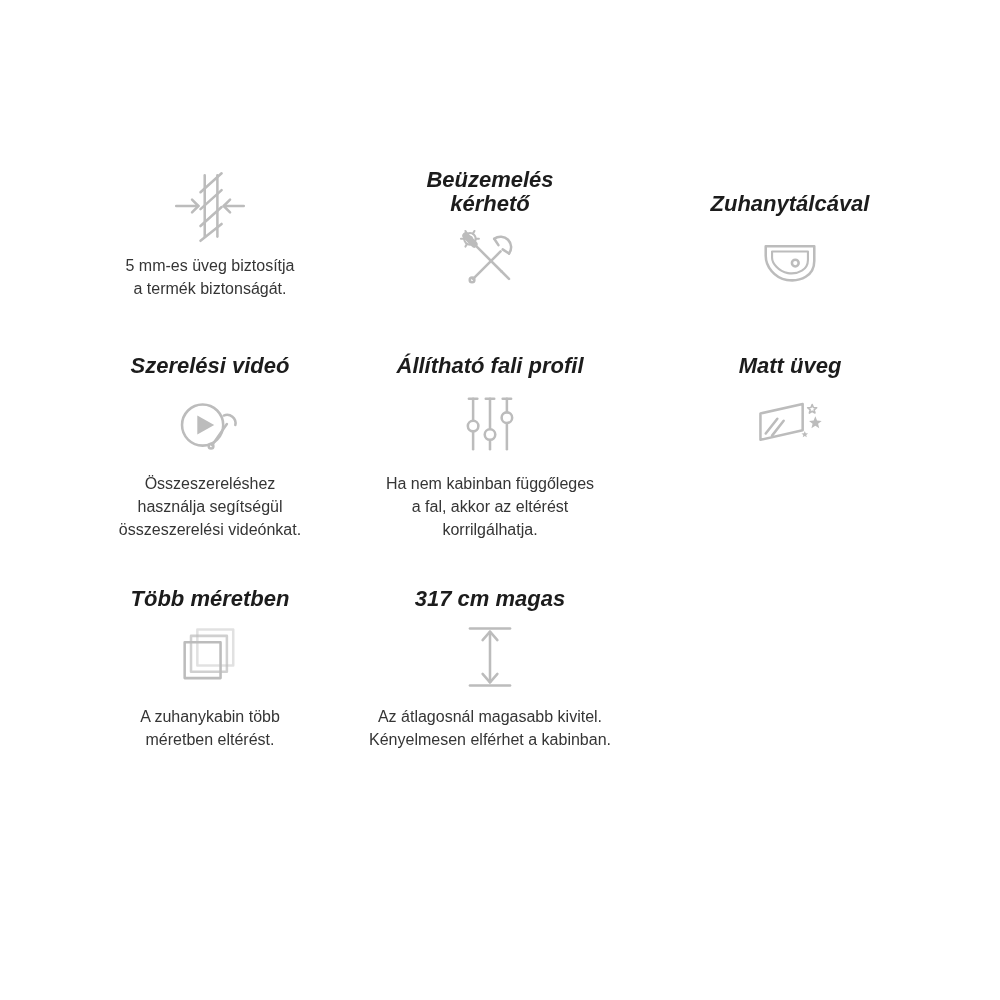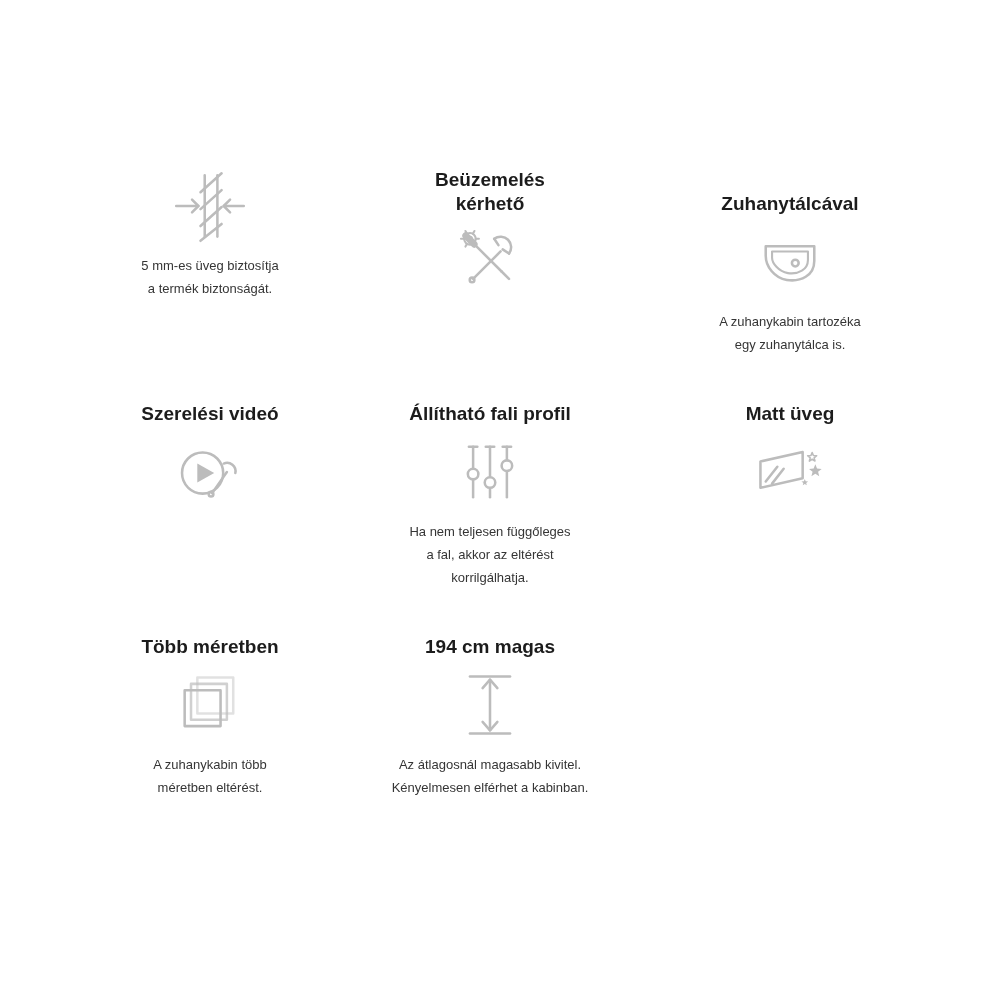--- a/index.html
+++ b/index.html
@@ -12,28 +12,28 @@
     display:grid;
     grid-template-columns:300px 260px 340px;
     padding:160px 0 0 60px;
     row-gap:14px;
   }
   .feature-card{
     display:flex;flex-direction:column;align-items:center;
   }
   .feature-title{
     height:56px;display:flex;align-items:flex-end;justify-content:center;
-    text-align:center;font-weight:bold;font-size:19px;line-height:24px;
-    color:#1c1c1c;white-space:pre;
+    text-align:center;font-weight:bold;font-size:22px;line-height:24px;
+    color:#1c1c1c;white-space:pre;font-style:italic;
   }
   .feature-icon{
     height:92px;display:flex;align-items:center;justify-content:center;
   }
   .feature-desc{
-    font-size:13px;line-height:23px;color:#353535;text-align:center;
+    font-size:16px;line-height:23px;color:#353535;text-align:center;
     white-space:pre;margin-top:2px;
   }
   svg.ic{stroke:#bcbcbc;fill:none;stroke-width:2.4;stroke-linecap:round;stroke-linejoin:round;}
   svg.ic .fillgray{fill:#bcbcbc;stroke:none;}
   svg.ic .thin{stroke-width:2;}
   svg.ic .thick{stroke-width:6.5;}
 </style>
 </head>
 <body>
 
@@ -85,53 +85,54 @@
 
   <div class="feature-card">
     <div class="feature-title">Zuhanytálcával</div>
     <div class="feature-icon">
       <svg class="ic" width="76" height="76" viewBox="0 0 72 72">
         <path d="M13 21 H59 V35 C59 49 46 55 33 53 C21 51 13 40 13 30 Z"></path>
         <path class="thin" d="M19 26 H53 V34 C53 43 44 48 34 46.5 C25 45 19 37 19 32 Z"></path>
         <circle cx="41" cy="37" r="3.2"></circle>
       </svg>
     </div>
-    <div class="feature-desc">A zuhanykabin tartozéka
-egy zuhanytálca is.</div>
   </div>
 
   <div class="feature-card">
     <div class="feature-title">Szerelési videó</div>
     <div class="feature-icon">
       <svg class="ic" width="76" height="76" viewBox="0 0 72 72">
         <circle cx="29" cy="37" r="19.5"></circle>
         <path class="fillgray" d="M24 28 L24 46 L40 37 Z"></path>
         <path d="M49 28 a8 8 0 0 1 11 9"></path>
         <line x1="52" y1="36" x2="38" y2="56"></line>
         <circle cx="37" cy="57" r="2.2"></circle>
       </svg>
     </div>
+    <div class="feature-desc">Összeszereléshez
+használja segítségül
+összeszerelési videónkat.</div>
   </div>
 
   <div class="feature-card">
     <div class="feature-title">Állítható fali profil</div>
     <div class="feature-icon">
       <svg class="ic" width="76" height="76" viewBox="0 0 72 72">
         <line x1="16" y1="12" x2="24" y2="12"></line>
         <line x1="32" y1="12" x2="40" y2="12"></line>
         <line x1="48" y1="12" x2="56" y2="12"></line>
         <line x1="20" y1="12" x2="20" y2="60"></line>
         <line x1="36" y1="12" x2="36" y2="60"></line>
         <line x1="52" y1="12" x2="52" y2="60"></line>
         <circle cx="20" cy="38" r="5" fill="#ffffff"></circle>
         <circle cx="36" cy="46" r="5" fill="#ffffff"></circle>
         <circle cx="52" cy="30" r="5" fill="#ffffff"></circle>
       </svg>
     </div>
-    <div class="feature-desc">Ha nem teljesen függőleges
+    <div class="feature-desc">Ha nem kabinban függőleges
 a fal, akkor az eltérést
 korrilgálhatja.</div>
   </div>
 
   <div class="feature-card">
     <div class="feature-title">Matt üveg</div>
     <div class="feature-icon">
       <svg class="ic" width="76" height="76" viewBox="0 0 72 72">
         <polygon points="8,26 48,17 48,42 8,51"></polygon>
         <line x1="13" y1="45" x2="24" y2="31"></line>
@@ -156,21 +157,21 @@
         <rect x="24" y="10" width="34" height="34" opacity="0.45"></rect>
         <rect x="18" y="16" width="34" height="34" opacity="0.7"></rect>
         <rect x="12" y="22" width="34" height="34"></rect>
       </svg>
     </div>
     <div class="feature-desc">A zuhanykabin több
 méretben eltérést.</div>
   </div>
 
   <div class="feature-card">
-    <div class="feature-title">194 cm magas</div>
+    <div class="feature-title">317 cm magas</div>
     <div class="feature-icon">
       <svg class="ic" width="76" height="76" viewBox="0 0 72 72">
         <line x1="17" y1="9" x2="55" y2="9"></line>
         <line x1="17" y1="63" x2="55" y2="63"></line>
         <line x1="36" y1="12" x2="36" y2="60"></line>
         <polyline points="29,20 36,12 43,20"></polyline>
         <polyline points="29,52 36,60 43,52"></polyline>
       </svg>
     </div>
     <div class="feature-desc">Az átlagosnál magasabb kivitel.

